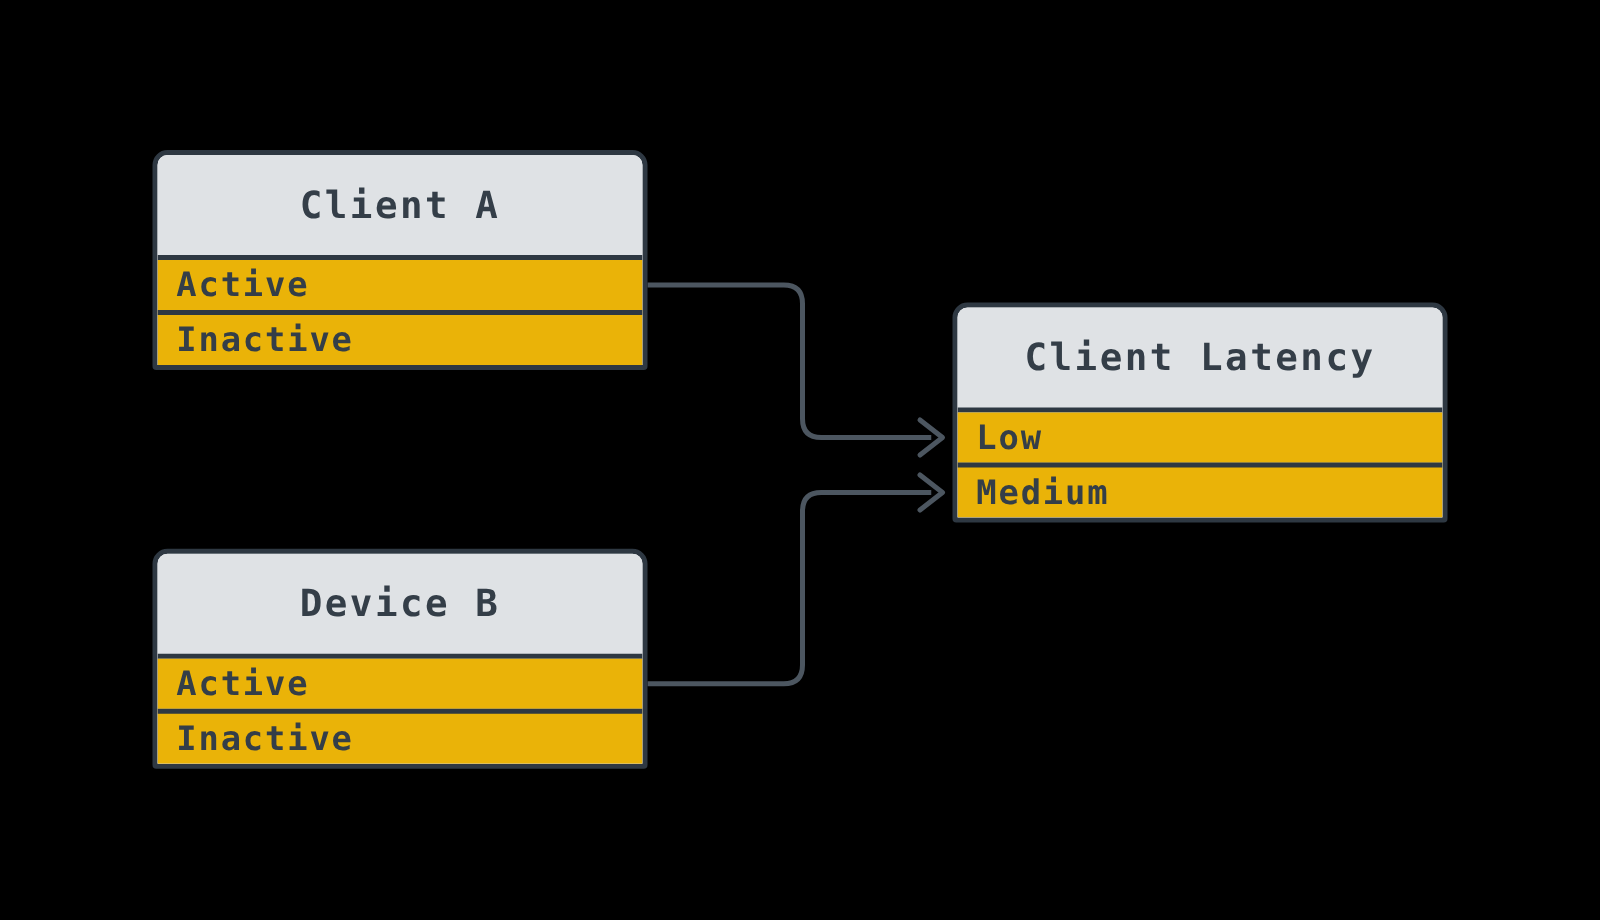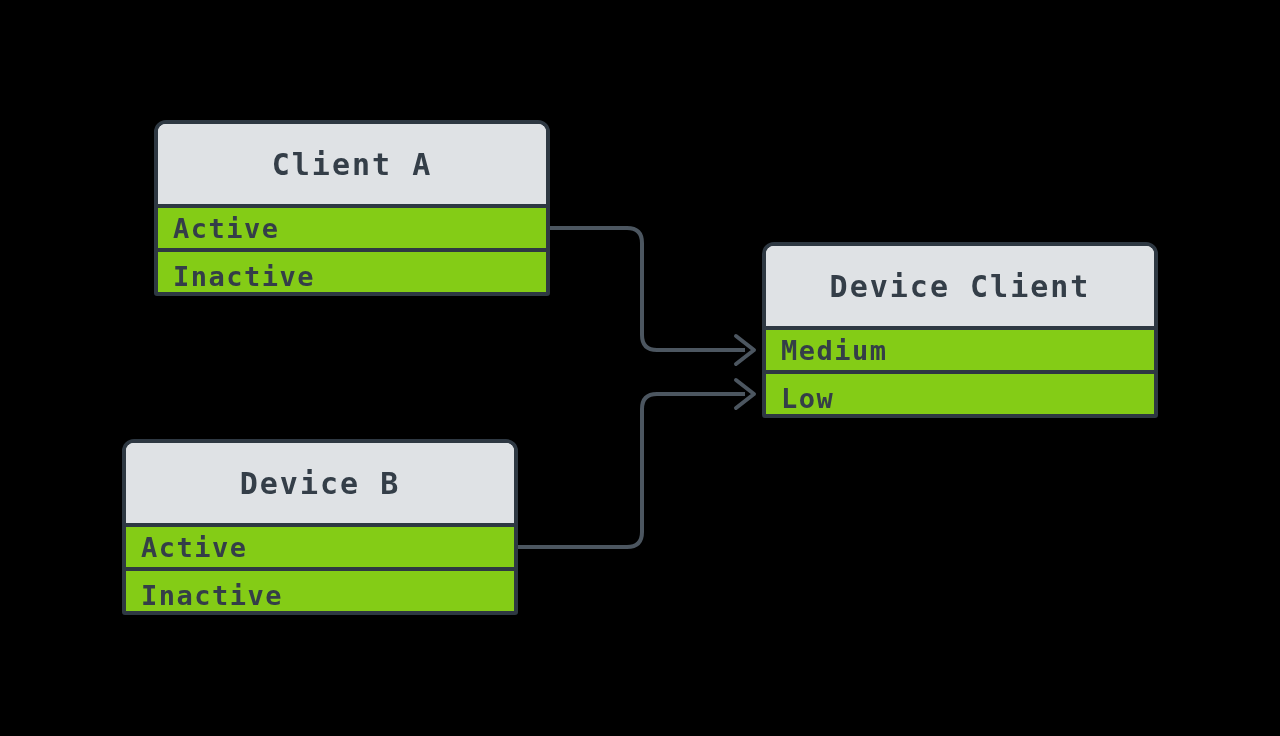--- a/index.html
+++ b/index.html
@@ -49,34 +49,33 @@
     display: flex;
     align-items: center;
     justify-content: center;
     font-size: 30px;
     font-weight: 600;
     letter-spacing: 2px;
     color: #343e48;
   }
   .node-row {
     height: 40px;
-    background: #84cc16;
+    background: #eab308;
     display: flex;
     align-items: center;
     padding-left: 15px;
     font-size: 27px;
     font-weight: 600;
     letter-spacing: 1.5px;
     color: #343e48;
   }
   .node-row + .node-row {
     border-top: 4px solid #2e3842;
-    align-items: flex-end;
   }
-  #node-client-a { left: 122px; top: 120px; margin-left: 32px; }
+  #node-client-a { left: 122px; top: 120px; }
   #node-client-b { left: 122px; top: 439px; }
   #node-device-latency { left: 762px; top: 242px; }
 </style>
 </head>
 <body>
 
 <div class="canvas">
 
   <svg class="connectors" width="1280" height="736" viewBox="0 0 1280 736">
     <g>
@@ -108,23 +107,23 @@
     <div class="node-row">
       <span>Active</span>
     </div>
     <div class="node-row">
       <span>Inactive</span>
     </div>
   </div>
 
   <div class="node" id="node-device-latency">
     <div class="node-header">
-      <span>Device Client</span>
+      <span>Client Latency</span>
+    </div>
+    <div class="node-row">
+      <span>Low</span>
     </div>
     <div class="node-row">
       <span>Medium</span>
-    </div>
-    <div class="node-row">
-      <span>Low</span>
     </div>
   </div>
 
 </div>
 
 </body></html>

